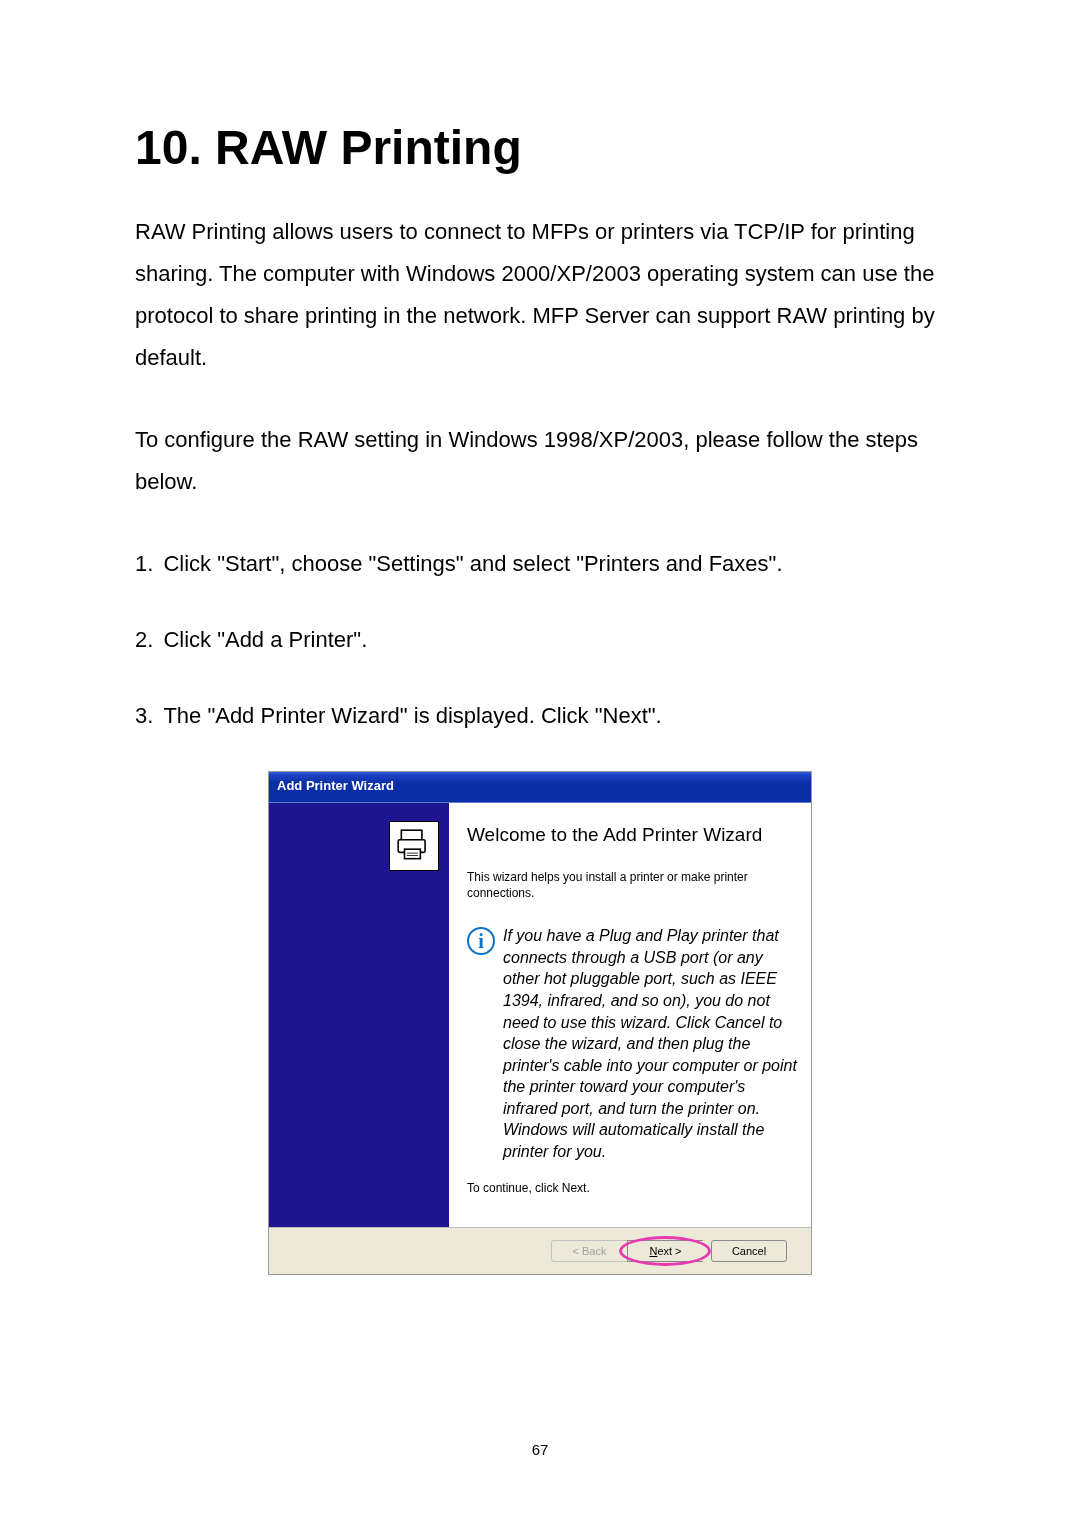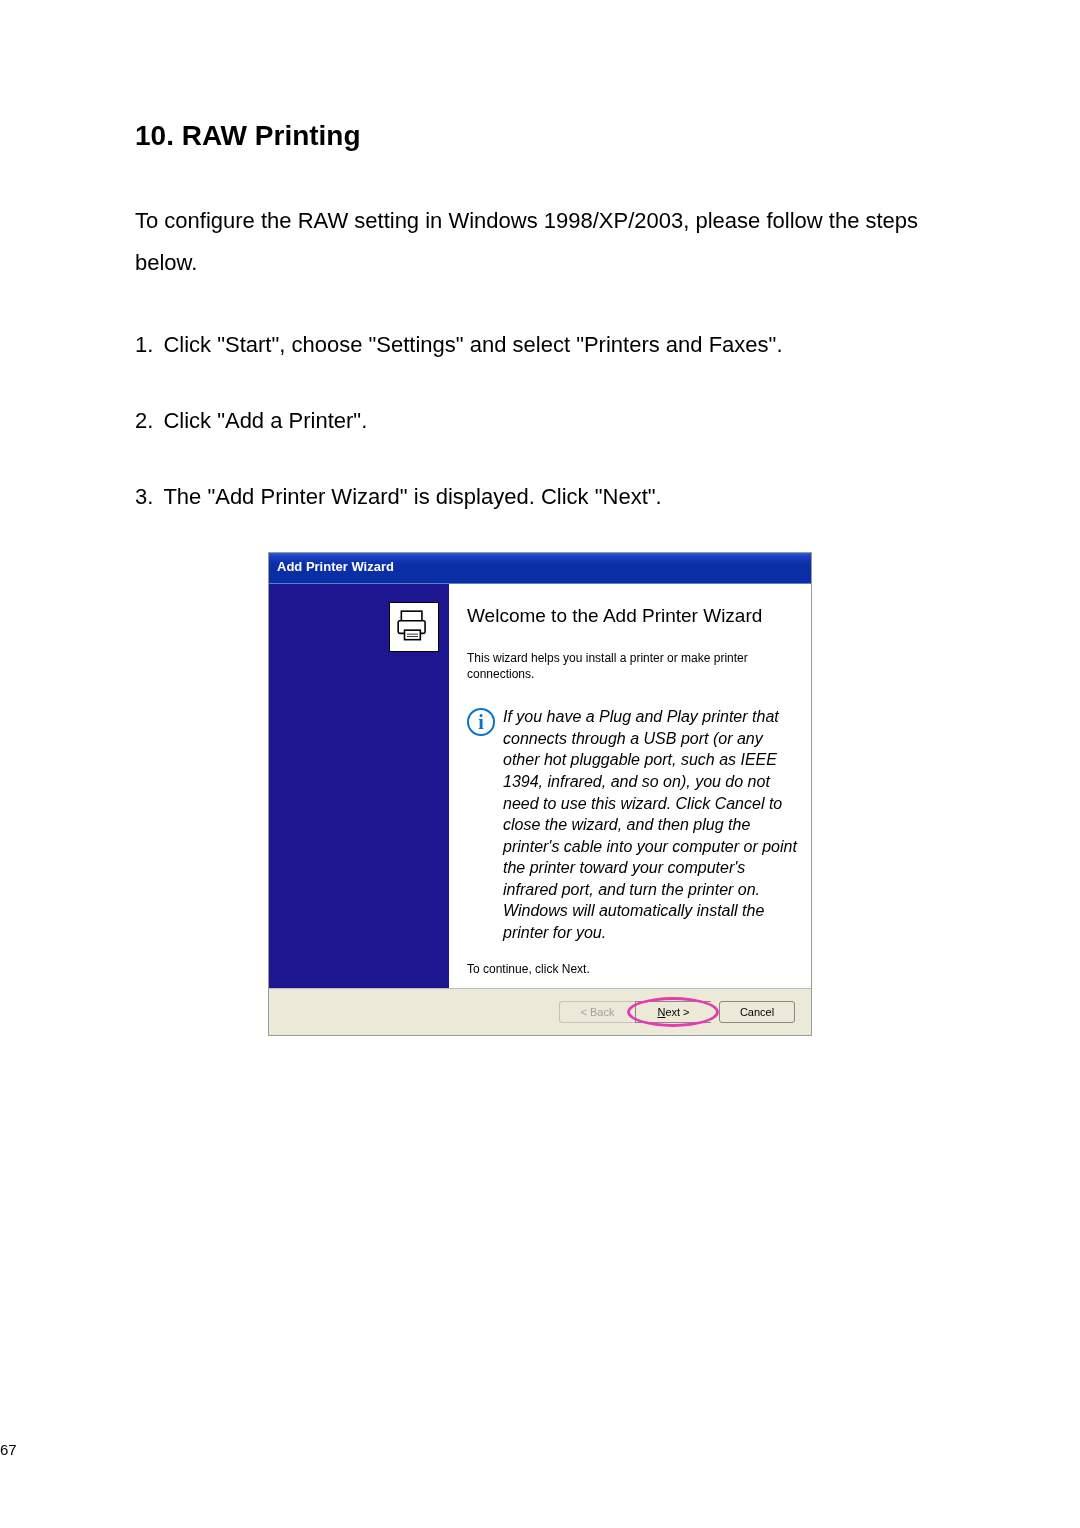--- a/index.html
+++ b/index.html
@@ -8,23 +8,23 @@
     height: 1528px;
     background: #ffffff;
     font-family: Arial, Helvetica, sans-serif;
     color: #000;
     position: relative;
   }
   .page {
     padding: 120px 135px 0 135px;
   }
   h1.section-title {
-    font-size: 28px;
+    font-size: 48px;
     font-weight: bold;
-    margin-bottom: 48px;
+    margin-bottom: 36px;
   }
   p.body-text {
     font-size: 22px;
     line-height: 42px;
     margin-bottom: 40px;
   }
   ol.steps {
     list-style: none;
     counter-reset: step;
   }
@@ -115,26 +115,26 @@
     flex-shrink: 0;
     margin-top: 2px;
   }
   .info-text {
     font-size: 16px;
     line-height: 1.35;
     font-style: italic;
   }
   .continue-text {
     font-size: 12px;
-    margin-bottom: 2px;
+    margin-bottom: 22px;
   }
   .wizard-footer {
     border-top: 1px solid #bbb;
     background: #ece9d8;
-    padding: 12px 16px;
+    padding: 12px 24px;
     display: flex;
     justify-content: flex-end;
     gap: 8px;
     align-items: center;
   }
   .wbtn {
     min-width: 76px;
     height: 22px;
     font-size: 11px;
     font-family: Tahoma, Arial, sans-serif;
@@ -160,30 +160,31 @@
     left: -8px; right: -8px; top: -4px; bottom: -4px;
   }
   .btn-group-left { display: flex; gap: 0; align-items: center; }
   .btn-group-left .wbtn:first-child { border-top-right-radius:0; border-bottom-right-radius:0; border-right:none;}
   .btn-group-left .btn-wrap .wbtn { border-top-left-radius:0; border-bottom-left-radius:0;}
   .underline-first::first-letter { text-decoration: underline; }
   .page-number {
     position: absolute;
     bottom: 70px;
     left: 0; right: 0;
-    text-align: left;
+    text-align: center;
     font-size: 15px;
   }
 </style>
 </head>
 <body>
 
 <div class="page">
   <h1 class="section-title">10. RAW Printing</h1>
 
+  <p class="body-text">RAW Printing allows users to connect to MFPs or printers via TCP/IP for printing sharing. The computer with Windows 2000/XP/2003 operating system can use the protocol to share printing in the network. MFP Server can support RAW printing by default.</p>
 
   <p class="body-text">To configure the RAW setting in Windows 1998/XP/2003, please follow the steps below.</p>
 
   <ol class="steps">
     <li>
       <span class="num">1</span><span>Click "Start", choose "Settings" and select "Printers and Faxes".</span>
     </li>
     <li>
       <span class="num">2</span><span>Click "Add a Printer".</span>
     </li>

